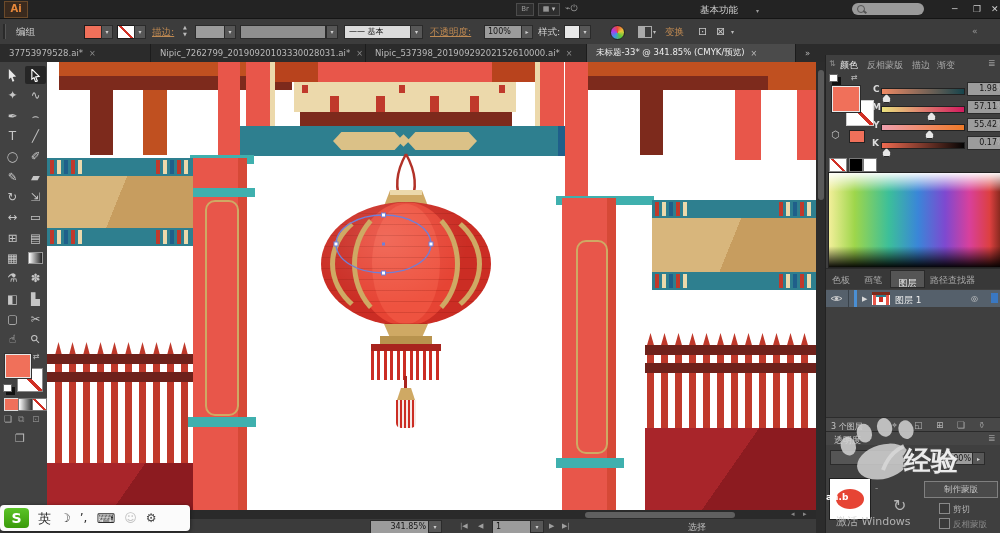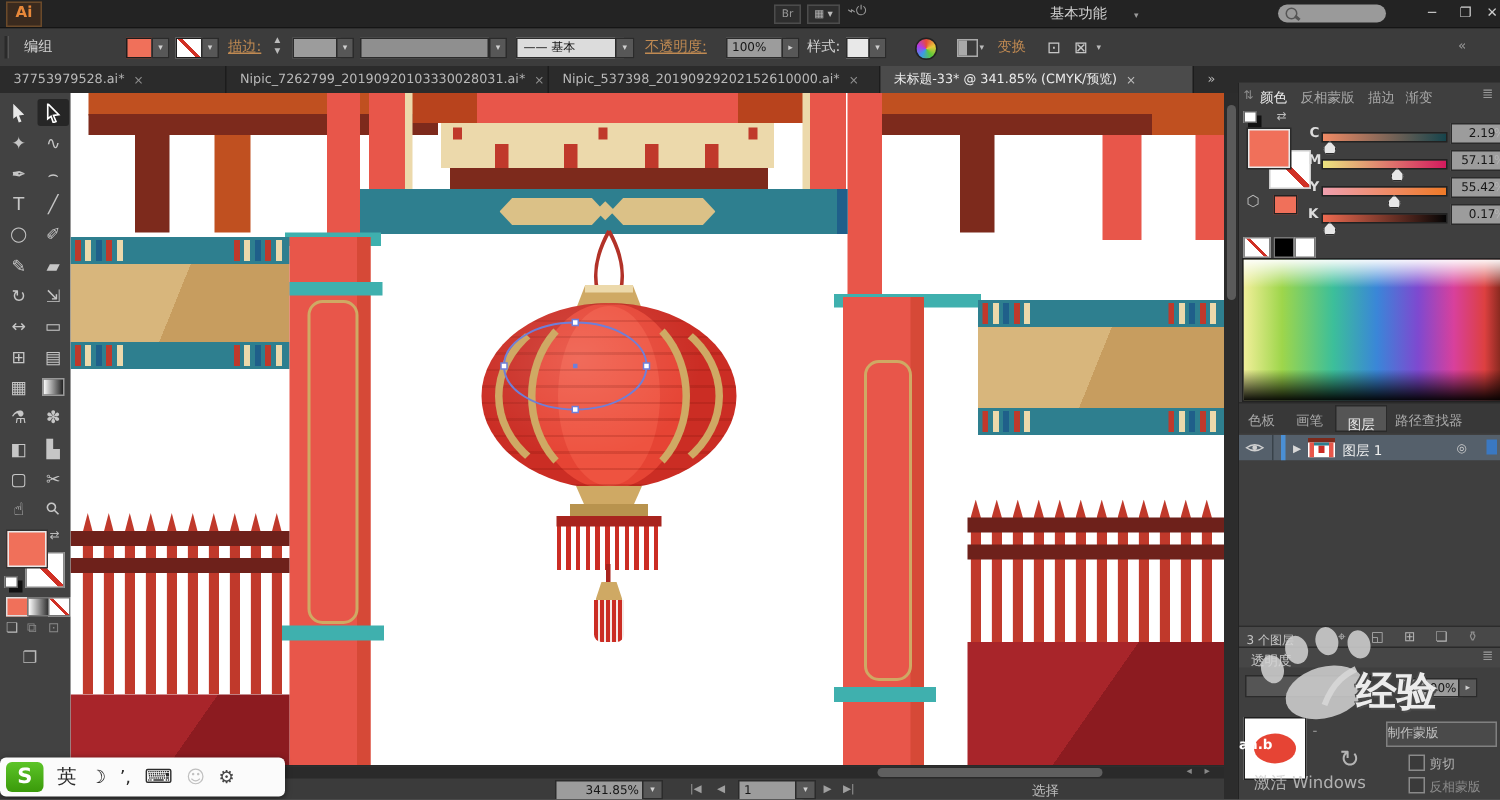--- a/index.html
+++ b/index.html
@@ -415,21 +415,21 @@
     <div class="a" style="left:3px;top:19px;width:7px;height:6px;background:#fff;border:1px solid #666;box-shadow:3px 3px 0 #111;"></div>
     <span class="a" style="left:25px;top:18px;color:#bbb;font-size:8px;">⇄</span>
     <div class="a" style="left:20px;top:45px;width:26px;height:24px;background:#fff;border:1px solid #ccc;background-image:linear-gradient(45deg,transparent 45%,#d03025 45%,#d03025 55%,transparent 55%);"></div>
     <div class="a" style="left:6px;top:31px;width:26px;height:24px;background:var(--fill-swatch);border:1px solid #e8e8e8;box-shadow:0 0 0 1px #2a2a2a;"></div>
     <span class="a" style="left:5px;top:74px;color:#c0c0c0;font-size:10px;">⬡</span>
     <div class="a" style="left:23px;top:75px;width:14px;height:11px;background:var(--fill-swatch);border:1px solid #222;"></div>
 
     <span class="a" style="left:47px;top:29px;color:#ddd;font-size:9px;font-weight:bold;">C</span>
     <div class="a" style="left:55px;top:33px;width:82px;height:5px;background:linear-gradient(90deg,#f08a64,#16444c);border:1px solid #222;"></div>
     <div class="knob" style="left:56px;top:39px;"></div>
-    <div class="a vbox" style="left:141px;top:27px;width:26px;height:10px;">2.19</div>
+    <div class="a vbox" style="left:141px;top:27px;width:26px;height:10px;">1.98</div>
     <span class="a" style="left:170px;top:29px;color:#b5b5b5;font-size:8px;">%</span>
     <span class="a" style="left:46px;top:47px;color:#ddd;font-size:9px;font-weight:bold;">M</span>
     <div class="a" style="left:55px;top:51px;width:82px;height:5px;background:linear-gradient(90deg,#eae27e,#d31a5e);border:1px solid #222;"></div>
     <div class="knob" style="left:101px;top:57px;"></div>
     <div class="a vbox" style="left:141px;top:45px;width:26px;height:10px;">57.11</div>
     <span class="a" style="left:170px;top:47px;color:#b5b5b5;font-size:8px;">%</span>
     <span class="a" style="left:47px;top:65px;color:#ddd;font-size:9px;font-weight:bold;">Y</span>
     <div class="a" style="left:55px;top:69px;width:82px;height:5px;background:linear-gradient(90deg,#ef9fae,#ef7a28);border:1px solid #222;"></div>
     <div class="knob" style="left:99px;top:75px;"></div>
     <div class="a vbox" style="left:141px;top:63px;width:26px;height:10px;">55.42</div>
@@ -487,21 +487,21 @@
     </div>
     <div class="a" style="left:4px;top:395px;width:82px;height:13px;background:#555;border:1px solid #2b2b2b;">
       <span class="a" style="right:3px;top:4px;color:#bbb;font-size:6px;">▾</span>
     </div>
     <div class="a vbox" style="left:109px;top:397px;width:32px;height:9px;">100%</div>
     <div class="a caret" style="left:146px;top:397px;width:11px;height:11px;">▸</div>
     <div class="a" style="left:3px;top:423px;width:40px;height:40px;background:#fff;border:1px solid #1f1f1f;">
       <div class="a" style="left:6px;top:10px;width:28px;height:20px;border-radius:50%;background:var(--lantern-red);"></div>
     </div>
     <span class="a" style="left:49px;top:428px;color:#9a9a9a;font-size:9px;">-</span>
-    <div class="a" style="left:98px;top:426px;width:72px;height:15px;background:#4a4a4a;border:1px solid #808080;color:#c0c0c0;font-size:8.5px;line-height:14px;">制作蒙版</div>
+    <div class="a" style="left:98px;top:426px;width:72px;height:15px;background:#4a4a4a;border:1px solid #808080;color:#c0c0c0;font-size:8.5px;text-align:center;line-height:14px;">制作蒙版</div>
     <div class="chk" style="left:113px;top:448px;"></div>
     <span class="a" style="left:127px;top:449px;color:#b5b5b5;font-size:8.5px;">剪切</span>
     <div class="chk" style="left:113px;top:463px;"></div>
     <span class="a" style="left:127px;top:464px;color:#8a8a8a;font-size:8.5px;">反相蒙版</span>
   </div>
 
   <div class="a" style="left:843px;top:416px;width:110px;height:62px;transform:rotate(-16deg);z-index:20;pointer-events:none;">
     <div class="a wm" style="left:10px;top:24px;width:54px;height:34px;background:#d4d4d4;border-radius:50%;"></div>
     <div class="a wm" style="left:0;top:7px;width:15px;height:19px;background:#d4d4d4;border-radius:50%;"></div>
     <div class="a wm" style="left:19px;top:-1px;width:15px;height:19px;background:#d4d4d4;border-radius:50%;"></div>

